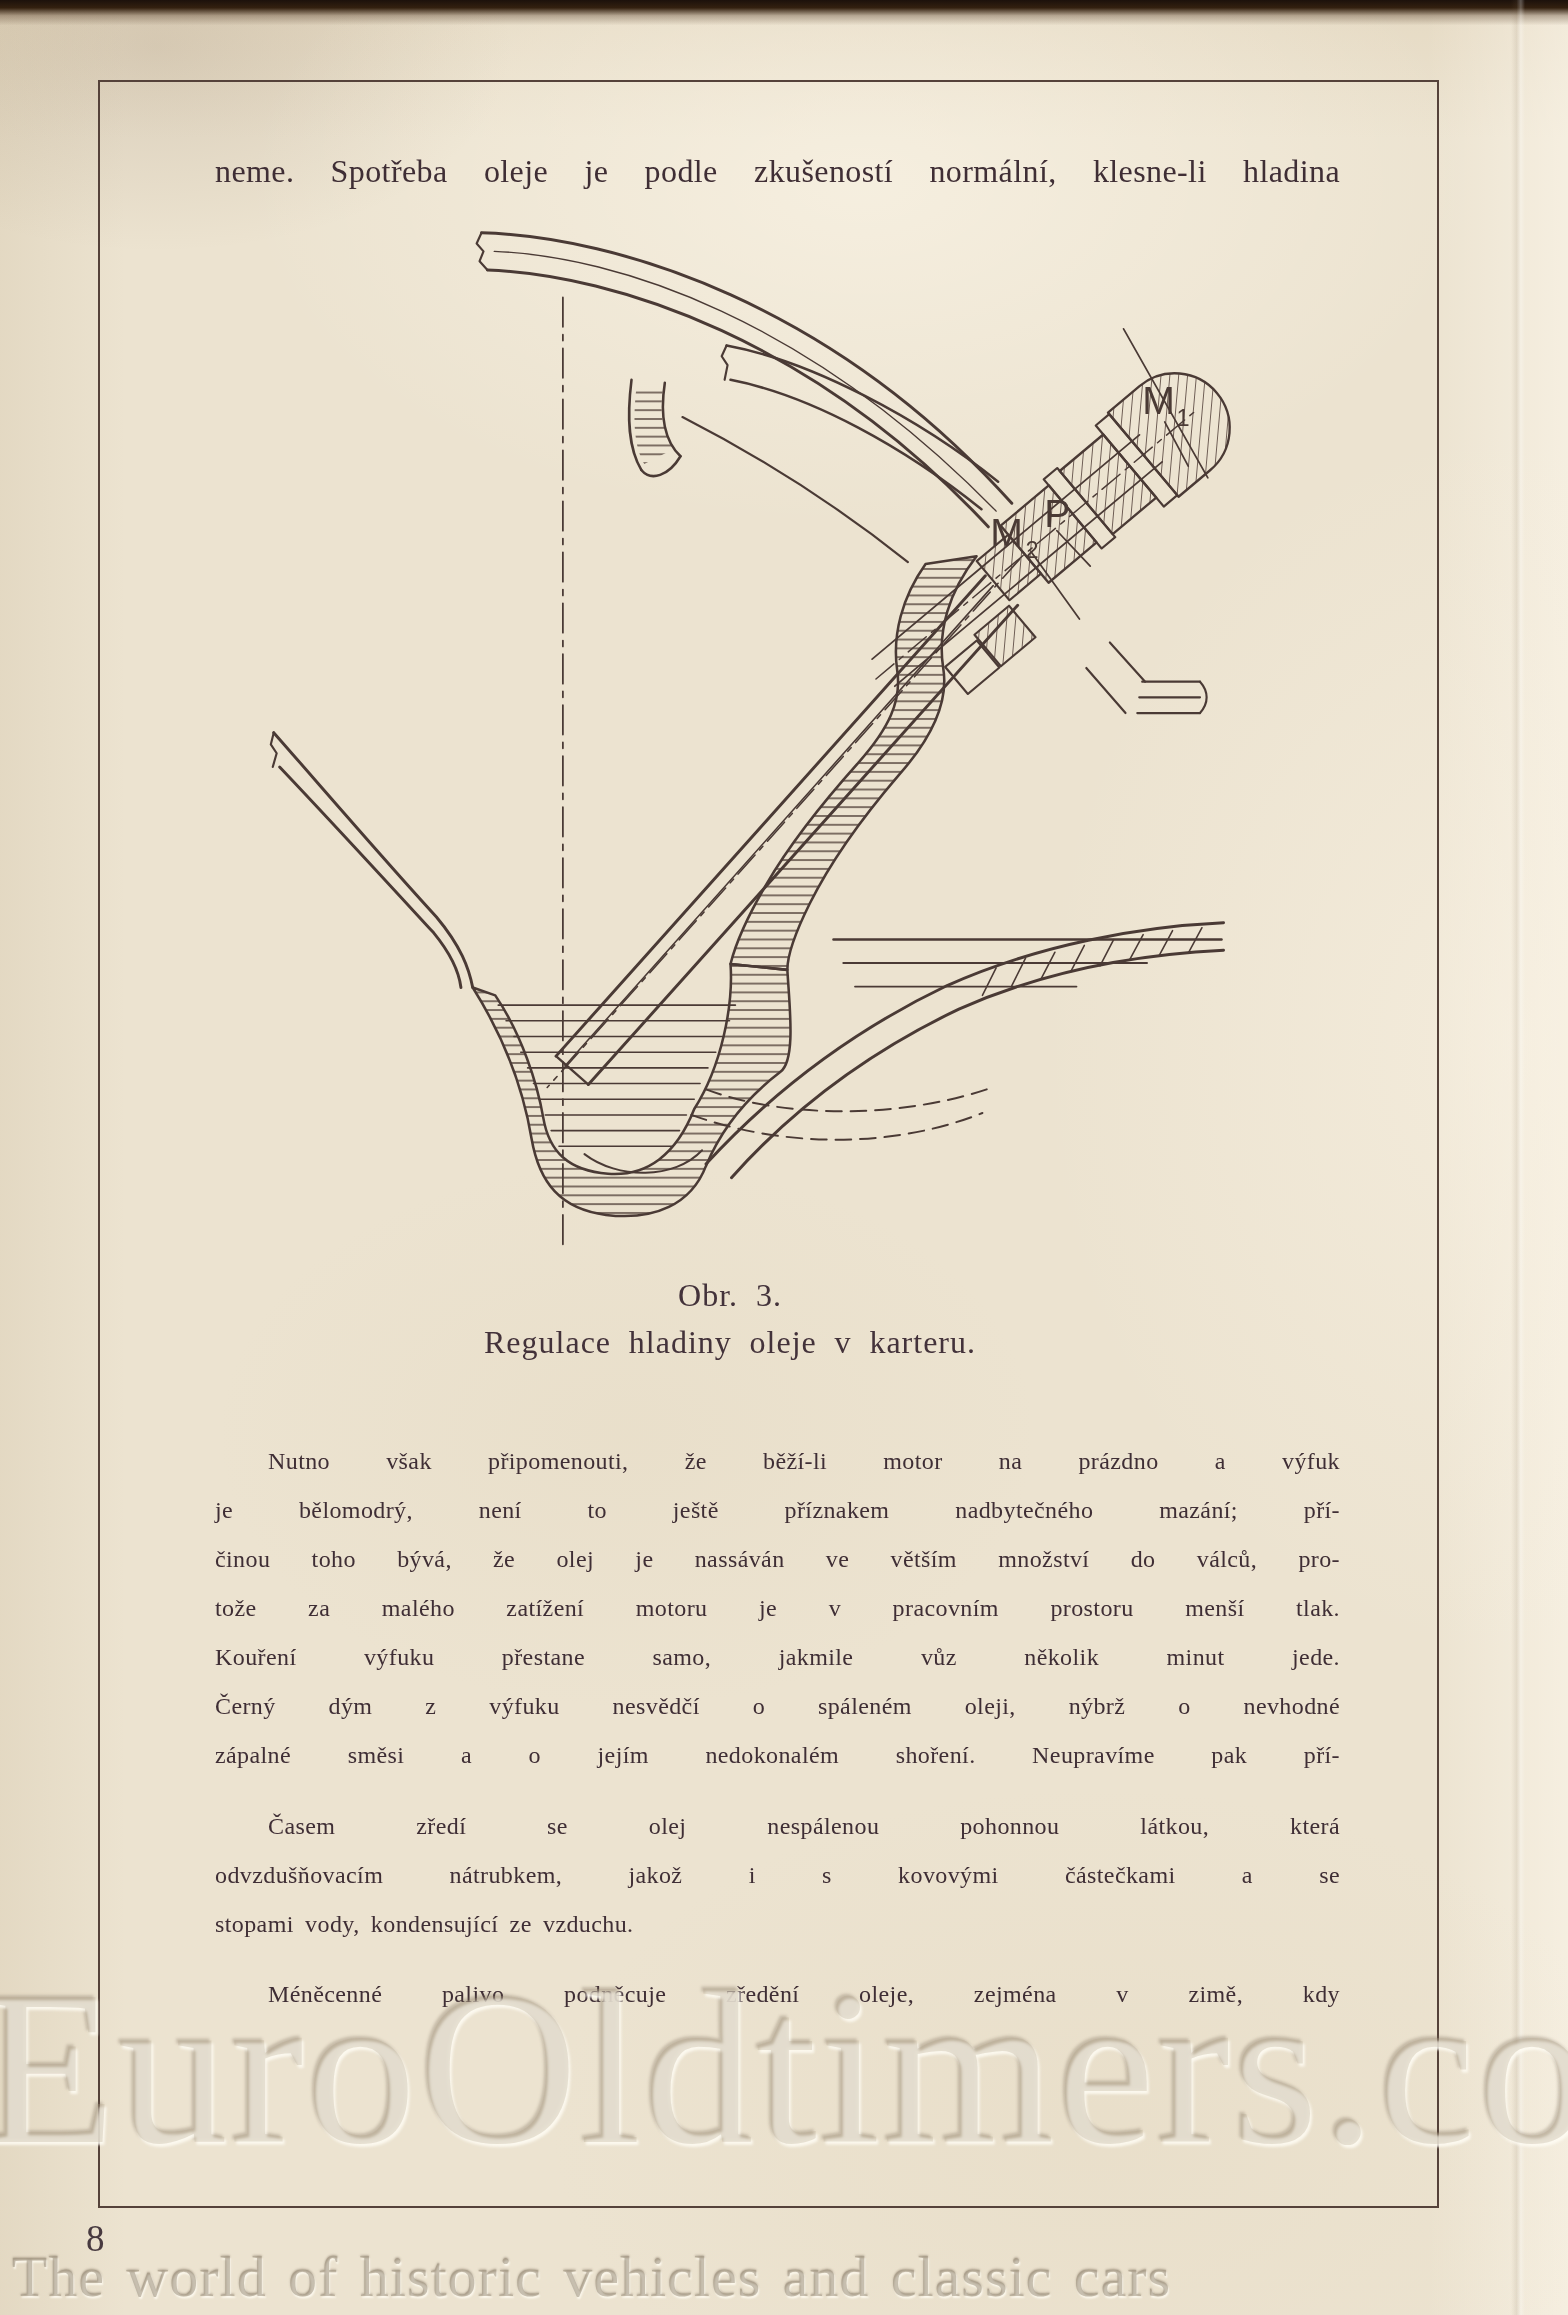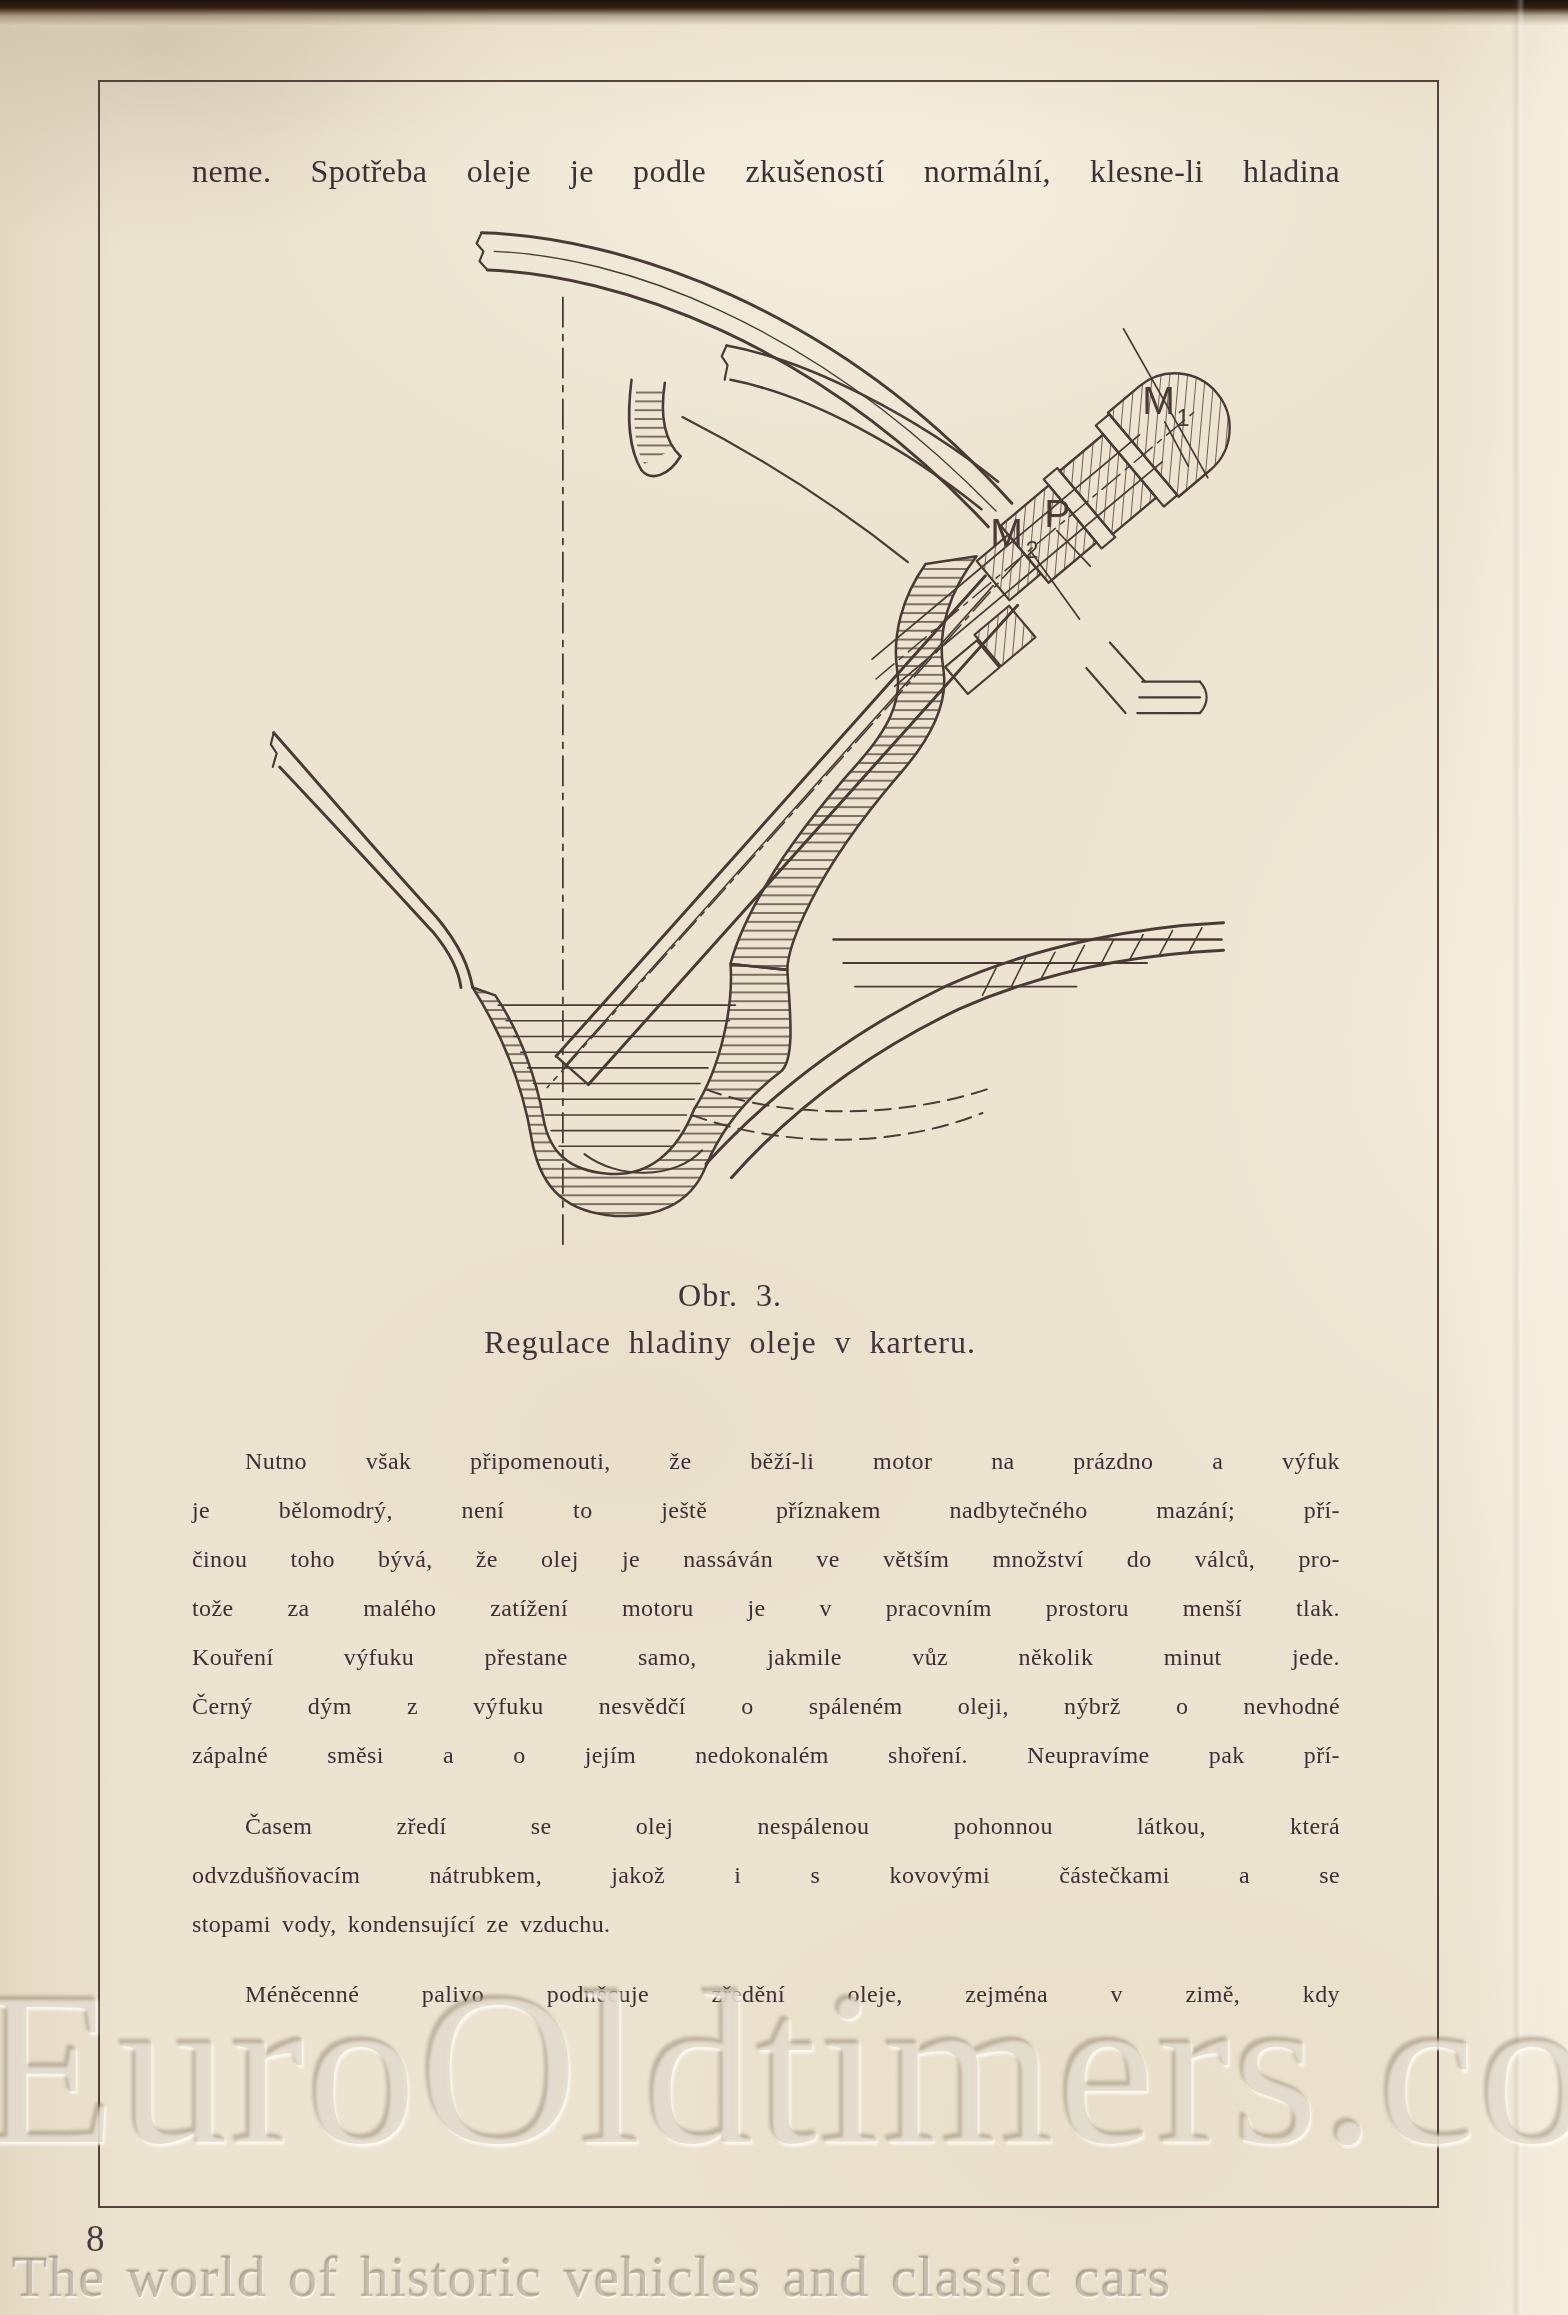--- a/index.html
+++ b/index.html
@@ -22,21 +22,21 @@
   }
   .top-edge{position:absolute;left:0;top:0;width:1568px;height:25.5px;pointer-events:none;
     background:linear-gradient(180deg,#1c110b 0,#33200f 7.8px,rgba(80,55,35,.35) 15.7px,rgba(80,55,35,0) 25.5px);}
   .crease{position:absolute;top:0;left:1511px;width:13.7px;height:2315px;pointer-events:none;
     background:linear-gradient(90deg,transparent,rgba(120,100,75,.12) 40%,rgba(255,255,255,.28) 70%,transparent);}
   .frame{position:absolute;left:98px;top:80px;width:1341px;height:2128px;
     box-sizing:border-box;border:2px solid #55423a;}
   
   .intro{position:absolute;left:192px;top:145px;width:1148px;
     font-size:32px;line-height:53px;letter-spacing:0.4px;word-spacing:4.9px;}
-  .ln{text-align:justify;text-align-last:justify;white-space:normal;}
+  .ln{text-align:justify;text-align-last:justify;white-space:normal;margin-left:23px;}
   .ln.last{text-align-last:left;}
   .ln.indent{text-indent:53px;}
   em.unit{font-style:italic;}
   .caption{position:absolute;left:139px;top:1272px;width:1182px;text-align:center;
     font-size:32px;line-height:47px;letter-spacing:1px;word-spacing:8.8px;color:#43323a;}
   .bodytext{position:absolute;left:192px;top:1437px;width:1148px;
     font-size:24px;line-height:49px;letter-spacing:0.4px;word-spacing:4.9px;}
   .para{margin:0 0 21.6px 0;}
   .pagenum{position:absolute;left:86px;top:2217px;font-size:37px;color:#483a40;}
   

